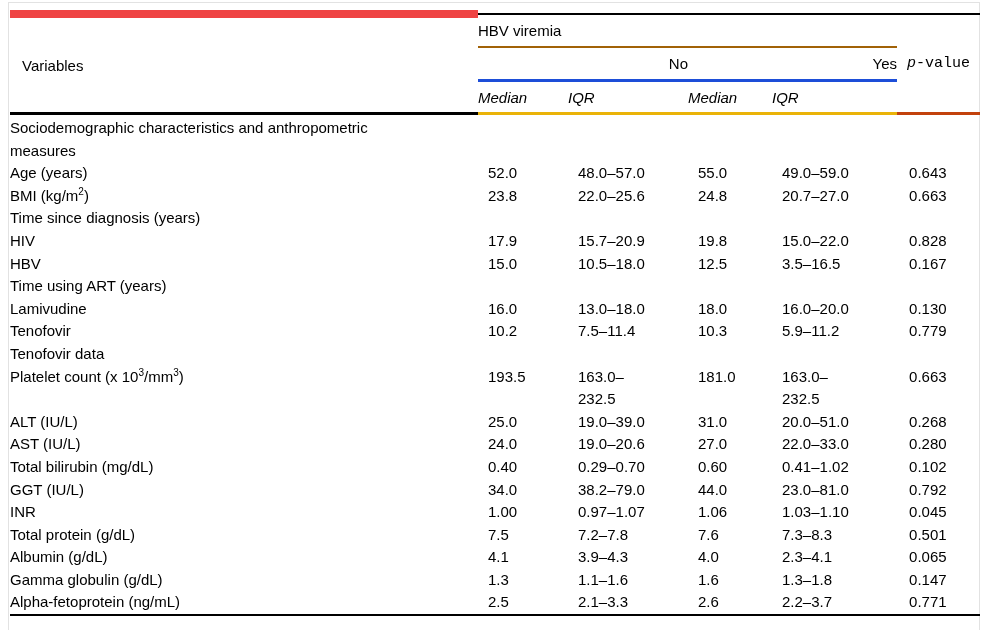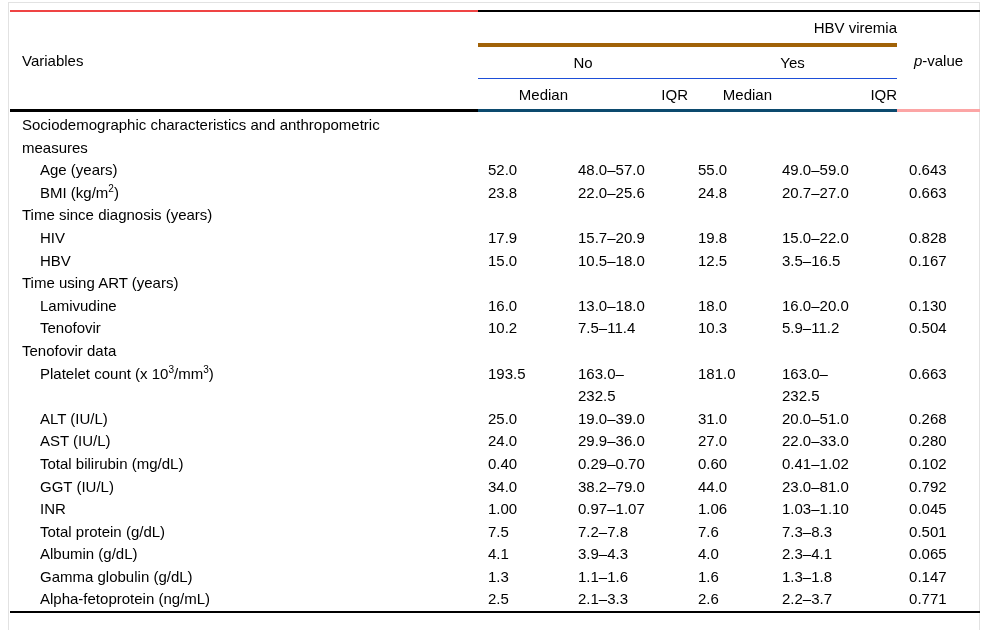--- a/index.html
+++ b/index.html
@@ -50,57 +50,59 @@
   }
   
   tr.r1 > th { height: 31px; }
   tr.r2 > th { height: 31px; }
   tr.r3 > th { height: 30px; }
 
   th.var-h {
     text-align: left;
     vertical-align: middle;
     padding-left: 12px;
-    border-top: 2px solid #ef4444;
+    border-top: 8px solid #ef4444;
     border-bottom: 3px solid #000;
   }
   th.group-h {
-    text-align: right;
+    text-align: left;
     vertical-align: middle;
     border-top: 2px solid #000;
-    border-bottom: 4px solid #a16207;
+    border-bottom: 2px solid #a16207;
   }
   th.p-h {
     vertical-align: middle;
     border-top: 2px solid #000;
-    border-bottom: 3px solid #fca5a5;
+    border-bottom: 3px solid #c2410c;
+    font-family: Liberation Mono, monospace;
   }
   th.p-h .ital { font-style: italic; }
   th.sub-h {
-    text-align: center;
-    vertical-align: middle;
-    border-bottom: 1px solid #1d4ed8;
+    text-align: right;
+    vertical-align: middle;
+    border-bottom: 3px solid #1d4ed8;
   }
   th.col-h {
-    text-align: right;
-    vertical-align: middle;
-    border-bottom: 3px solid #0c4a6e;
+    text-align: left;
+    vertical-align: middle;
+    border-bottom: 3px solid #eab308;
+    font-style: italic;
   }
 
   tbody td {
     padding: 0;
     vertical-align: top;
     line-height: 22.6px;
     font-size: 15px;
   }
   tbody tr.first-row > td { padding-top: 2px; }
   tbody tr:last-child > td { border-bottom: 2px solid #000000; }
 
-  td.var-cell.section { padding-left: 12px; }
-  td.var-cell.item { padding-left: 30px; }
+  td.var-cell.section { }
+  td.var-cell.item { }
   td.var-cell.section .lbl.wrap {
     display: block;
     max-width: 398px;
   }
   td.data-cell { padding-left: 10px; text-align: left; }
   td.p-cell { padding-left: 12px; }
 
   sup {
     font-size: 10px;
     line-height: 0;
@@ -205,21 +207,21 @@
           <td class="data-cell">18.0</td>
           <td class="data-cell">16.0–20.0</td>
           <td class="data-cell p-cell">0.130</td>
         </tr>
         <tr>
           <td class="var-cell item"><span class="lbl"><span>Tenofovir</span></span></td>
           <td class="data-cell">10.2</td>
           <td class="data-cell">7.5–11.4</td>
           <td class="data-cell">10.3</td>
           <td class="data-cell">5.9–11.2</td>
-          <td class="data-cell p-cell">0.504</td>
+          <td class="data-cell p-cell">0.779</td>
         </tr>
         <tr>
           <td class="var-cell section"><span class="lbl"><span>Tenofovir data</span></span></td>
           <td class="data-cell"></td>
           <td class="data-cell"></td>
           <td class="data-cell"></td>
           <td class="data-cell"></td>
           <td class="data-cell p-cell"></td>
         </tr>
         <tr>
@@ -240,21 +242,21 @@
           <td class="var-cell item"><span class="lbl"><span>ALT (IU/L)</span></span></td>
           <td class="data-cell">25.0</td>
           <td class="data-cell">19.0–39.0</td>
           <td class="data-cell">31.0</td>
           <td class="data-cell">20.0–51.0</td>
           <td class="data-cell p-cell">0.268</td>
         </tr>
         <tr>
           <td class="var-cell item"><span class="lbl"><span>AST (IU/L)</span></span></td>
           <td class="data-cell">24.0</td>
-          <td class="data-cell">29.9–36.0</td>
+          <td class="data-cell">19.0–20.6</td>
           <td class="data-cell">27.0</td>
           <td class="data-cell">22.0–33.0</td>
           <td class="data-cell p-cell">0.280</td>
         </tr>
         <tr>
           <td class="var-cell item"><span class="lbl"><span>Total bilirubin (mg/dL)</span></span></td>
           <td class="data-cell">0.40</td>
           <td class="data-cell">0.29–0.70</td>
           <td class="data-cell">0.60</td>
           <td class="data-cell">0.41–1.02</td>

